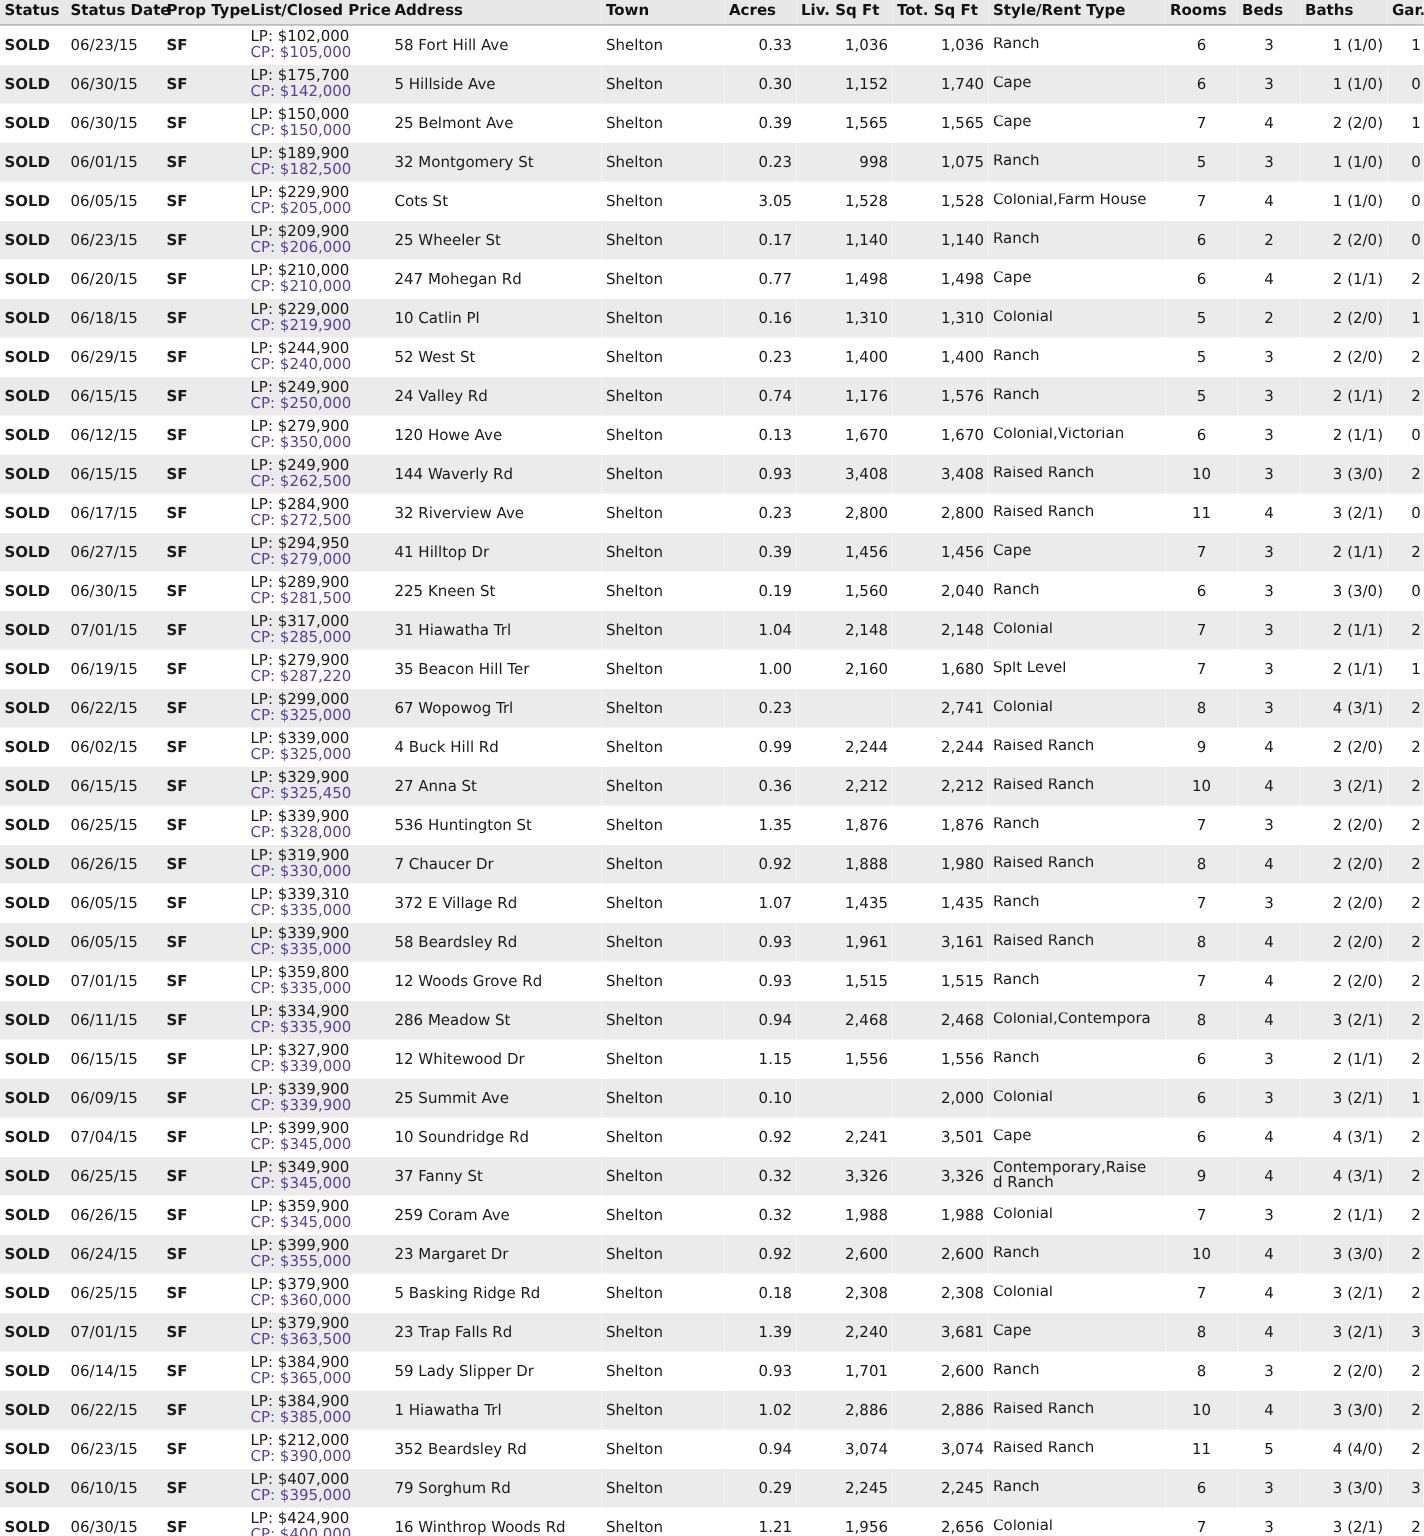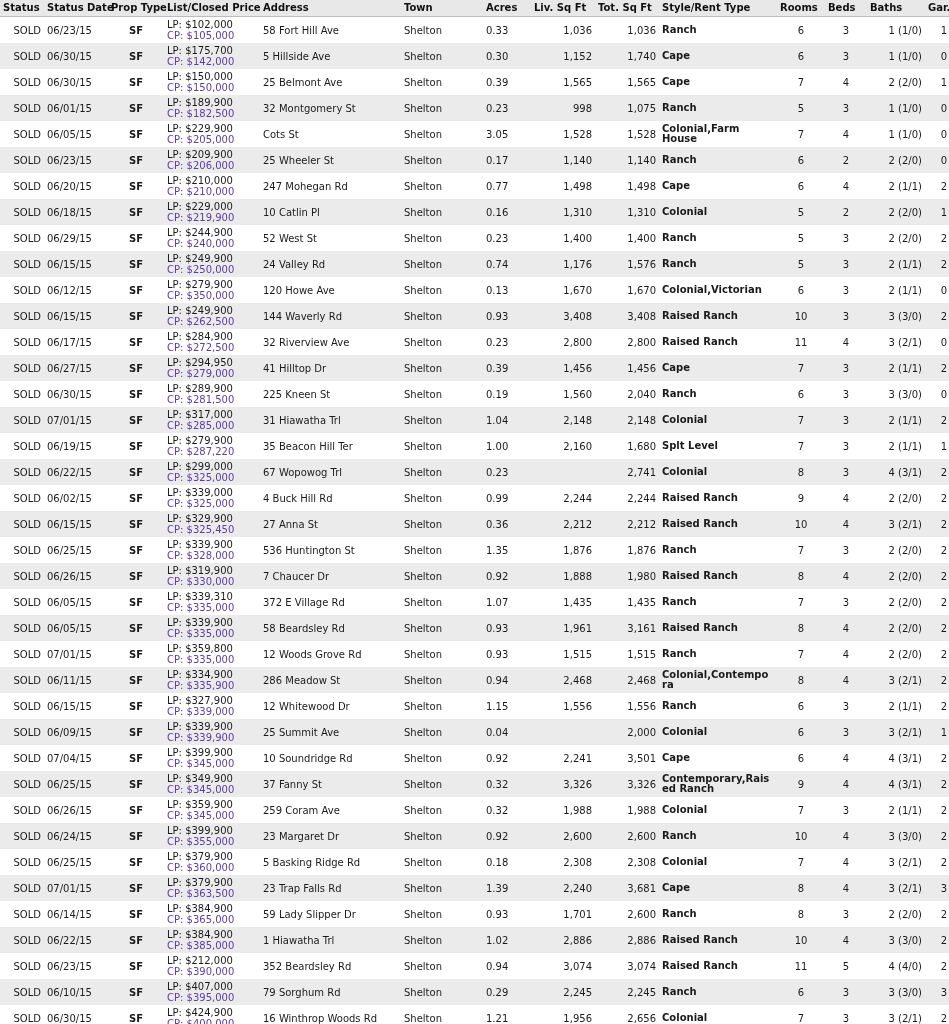--- a/index.html
+++ b/index.html
@@ -41,27 +41,27 @@
     white-space: nowrap;
   }
   #listings-table tbody tr.row-odd td {
     background: #ffffff;
   }
   #listings-table tbody tr.row-even td {
     background: #ebebeb;
   }
 
   
-  .c-status     { width: 38px;  text-align: right; font-weight: normal; }
+  .c-status     { width: 38px;  text-align: left; font-weight: bold; }
   .c-date       { width: 58px;  text-align: left; }
-  .c-proptype   { width: 50px;  text-align: center; font-weight: bold; }
+  .c-proptype   { width: 50px;  font-weight: bold; }
   .c-price      { width: 90px;  text-align: left; }
   .c-address    { width: 135px; text-align: left; }
   .c-town       { width: 76px;  text-align: left; }
-  .c-acres      { width: 42px;  }
+  .c-acres      { width: 42px;  text-align: right; }
   .c-livsf      { width: 58px;  text-align: right; }
   .c-totsf      { width: 58px;  text-align: right; }
   .c-style      { width: 112px; text-align: left; }
   .c-rooms      { width: 42px;  text-align: center; }
   .c-beds       { width: 36px;  text-align: center; }
   .c-baths      { width: 52px;  text-align: right; }
   .c-gar        { width: 32px;  text-align: center; }
 
   th.c-acres, th.c-livsf, th.c-totsf { text-align: right; }
   th.c-rooms, th.c-beds, th.c-baths, th.c-gar, th.c-built, th.c-adom { text-align: center; }
@@ -75,21 +75,20 @@
   .price-lp { color: #1a1a1a; }
   .price-cp { color: #5b3f9d; }
 
   .style-cell {
     display: block;
     max-width: 108px;
     overflow: hidden;
     white-space: normal;
     word-break: break-word;
     line-height: 10px;
-    font-weight: bold;
   }
   .table-wrap {
     width: 949px;
     height: 1024px;
     overflow: hidden;
   }
 </style>
 </head>
 <body>
 
@@ -685,21 +684,21 @@
         <tr class="row-even">
           <td class="c-status">SOLD</td>
           <td class="c-date">06/09/15</td>
           <td class="c-proptype">SF</td>
           <td class="c-price">
             <span class="price-lp">LP: $339,900</span>
             <span class="price-cp">CP: $339,900</span>
           </td>
           <td class="c-address">25 Summit Ave</td>
           <td class="c-town">Shelton</td>
-          <td class="c-acres">0.04</td>
+          <td class="c-acres">0.10</td>
           <td class="c-livsf"></td>
           <td class="c-totsf">2,000</td>
           <td class="c-style">
             <span class="style-cell">Colonial</span>
           </td>
           <td class="c-rooms">6</td>
           <td class="c-beds">3</td>
           <td class="c-baths">3 (2/1)</td>
           <td class="c-gar">1</td>
         </tr>

